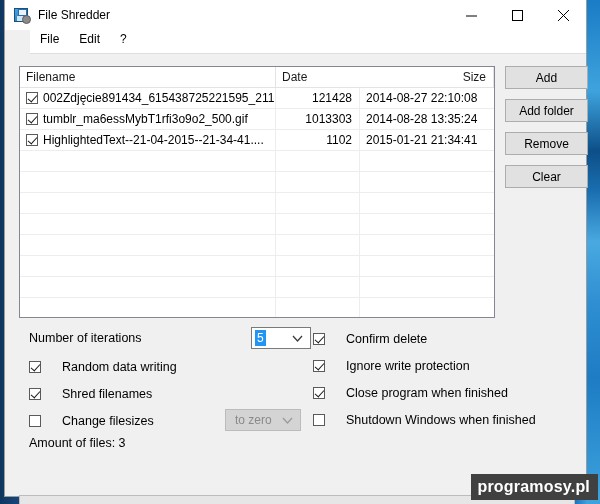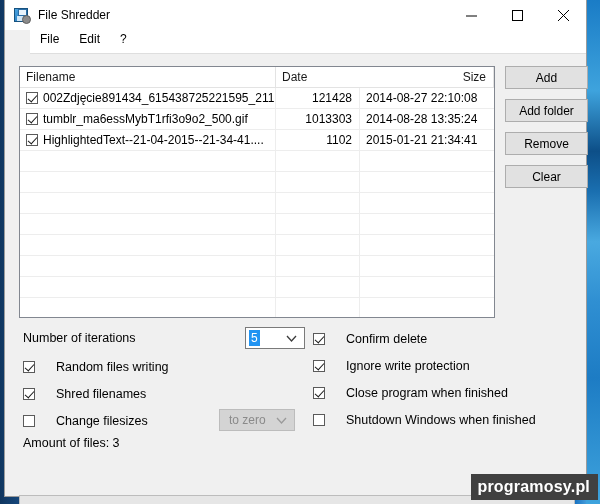--- a/index.html
+++ b/index.html
@@ -132,21 +132,21 @@
     position: absolute; left: 500px; top: 12px; width: 83px;
   }
   .btn {
     width: 83px; height: 23px; background: #e1e1e1;
     border: 1px solid #adadad; font-size: 12px; color: #000;
     display: flex; align-items: center; justify-content: center;
     margin-bottom: 10px;
   }
 
   
-  .opt-left { position: absolute; left: 18px; top: 273px; width: 270px; }
+  .opt-left { position: absolute; left: 24px; top: 273px; width: 270px; }
   .opt-right { position: absolute; left: 308px; top: 273px; width: 230px; }
   .opt-row {
     display: flex; align-items: center; gap: 21px;
     height: 23px; font-size: 12.5px; color: #000;
     margin-bottom: 4px;
   }
   .opt-row .lbl { white-space: nowrap; }
 
   .combo {
     width: 60px; height: 22px; background: #fff;
@@ -312,21 +312,21 @@
           <span class="arrow">
             <svg width="11" height="8" viewBox="0 0 11 8">
                 <polyline points="1,1 5.5,6 10,1" fill="none" stroke="#3c3c3c" stroke-width="1.3"></polyline>
               </svg>
           </span>
         </div>
       </div>
 
       <div class="opt-row">
         <span class="cb checked"></span>
-        <span class="lbl">Random files writing</span>
+        <span class="lbl">Random data writing</span>
       </div>
       <div class="opt-row">
         <span class="cb checked"></span>
         <span class="lbl">Shred filenames</span>
       </div>
       <div class="opt-row filesize-wrap">
         <span class="cb"></span>
         <span class="lbl">Change filesizes</span>
         <div class="combo disabled">
           <span class="val">to zero</span>

